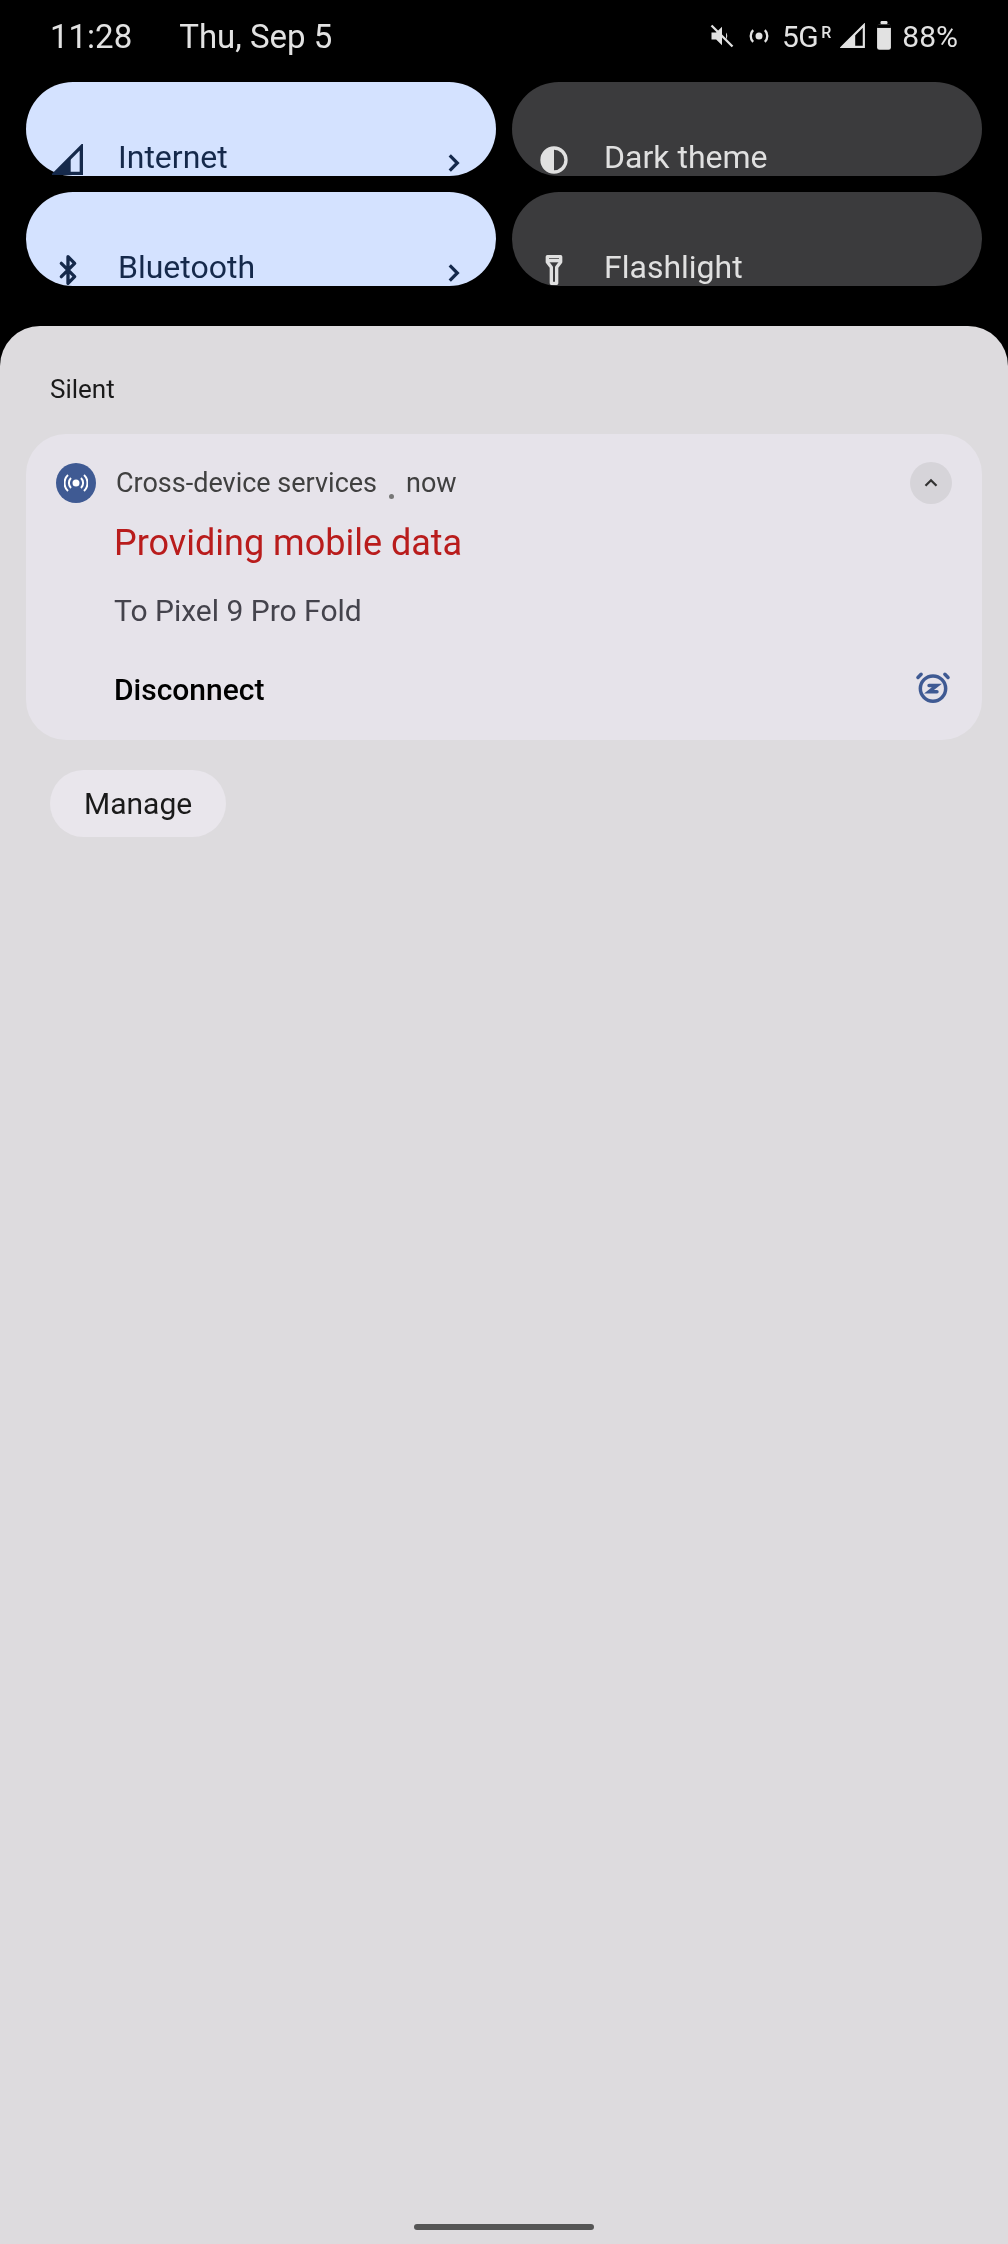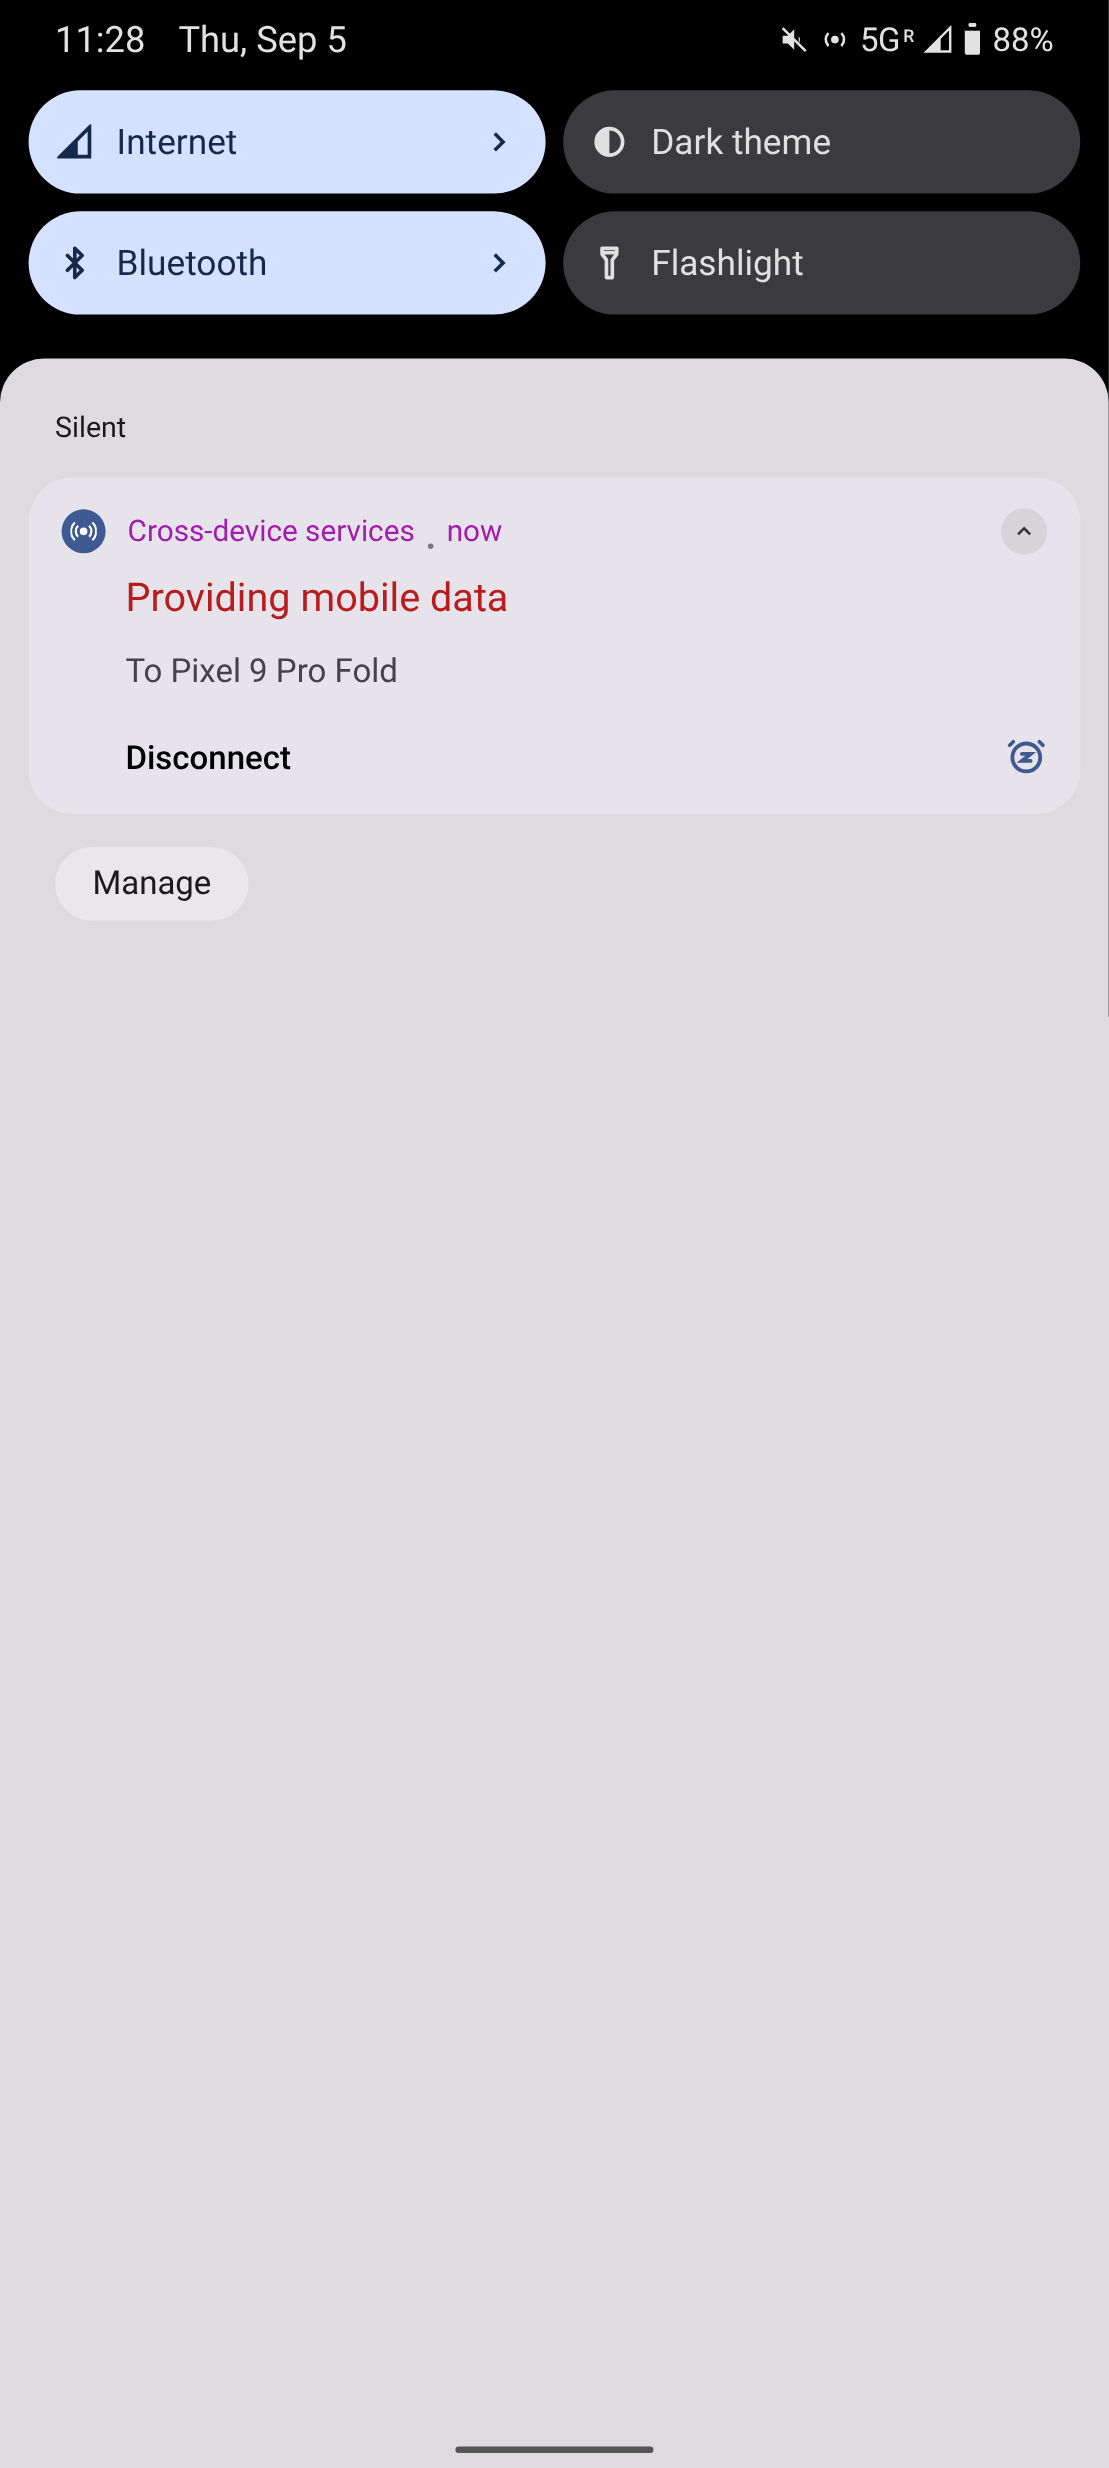--- a/index.html
+++ b/index.html
@@ -9,44 +9,44 @@
     
     .statusbar {
       height: 72px;
       display: flex;
       align-items: center;
       padding: 0 50px 0 50px;
       color: #e2e2e2;
       font-size: 32px;
       font-weight: 400;
     }
-    .statusbar .left { display: flex; align-items: baseline; gap: 30px; }
+    .statusbar .left { display: flex; align-items: baseline; gap: 47px; }
     .statusbar .right { margin-left: auto; display: flex; align-items: center; gap: 9px; }
     .status-time { font-size: 33px; }
     .status-date { font-size: 33px; }
     .status-5g { font-size: 30px; letter-spacing: -0.5px; }
     .status-r { font-size: 16px; font-weight: 500; align-self: flex-start; margin-top: 4px; margin-left:-6px;}
     .status-batt { font-size: 30px; }
 
     
     .qs {
       padding: 10px 26px 40px;
       display: grid;
       grid-template-columns: 1fr 1fr;
       gap: 16px 16px;
     }
     .tile {
       height: 94px;
       border-radius: 47px;
       display: flex;
-      align-items: center;
+      align-items: flex-end;
       padding: 0 30px 0 26px;
       font-size: 32px;
       font-weight: 400;
-      gap: 22px;
+      gap: 34px;
     }
     .tile-on  { background: #d4e2ff; color: #15294b; }
     .tile-off { background: #3b3b3d; color: #e0e0e0; }
     .tile .label { flex: 1; }
     .icon { display:inline-flex; align-items:center; justify-content:center; }
     .tile .icon svg { width: 32px; height: 32px; }
     .tile .chev svg { width: 26px; height: 26px; }
     .tile-on .chev svg { stroke:#15294b; }
 
     
@@ -77,21 +77,21 @@
     .app-badge {
       width: 40px; height: 40px;
       border-radius: 50%;
       background: #3f5a93;
       display: flex;
       align-items: center;
       justify-content: center;
       flex-shrink: 0;
     }
     .app-badge svg { width: 24px; height: 24px; }
-    .card-headline { color: #a21caf; font-size: 27px; display:flex; align-items:flex-end; gap:12px;}
+    .card-headline { color: #404040; font-size: 27px; display:flex; align-items:flex-end; gap:12px;}
     .dot { width:5px; height:5px; border-radius:50%; background:#777; }
     .collapse {
       width: 42px; height: 42px;
       border-radius: 50%;
       background: #d6d4d9;
       display:flex; align-items:center; justify-content:center;
       margin-left:auto;
     }
     .collapse svg { width:22px; height:22px; }
 

